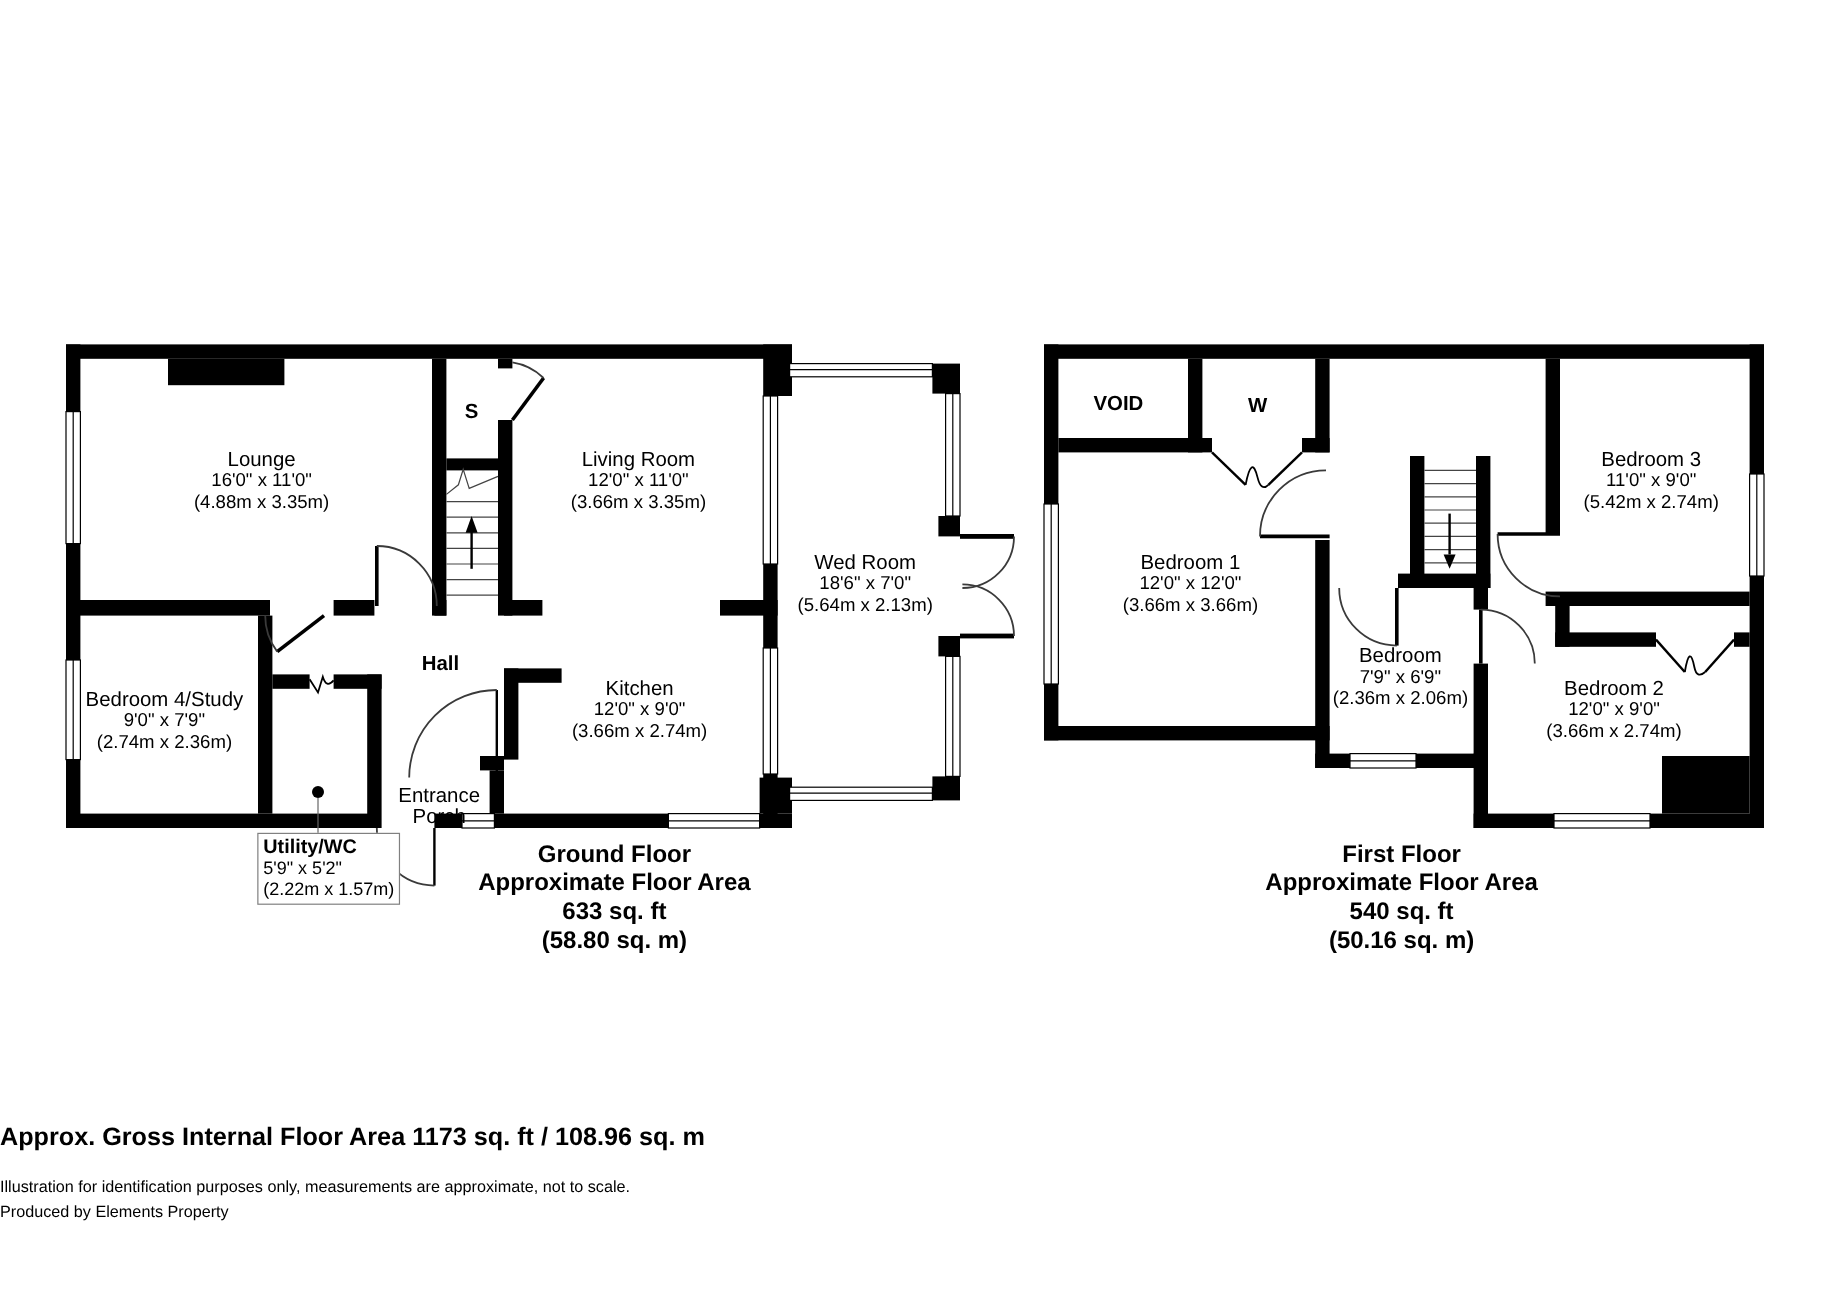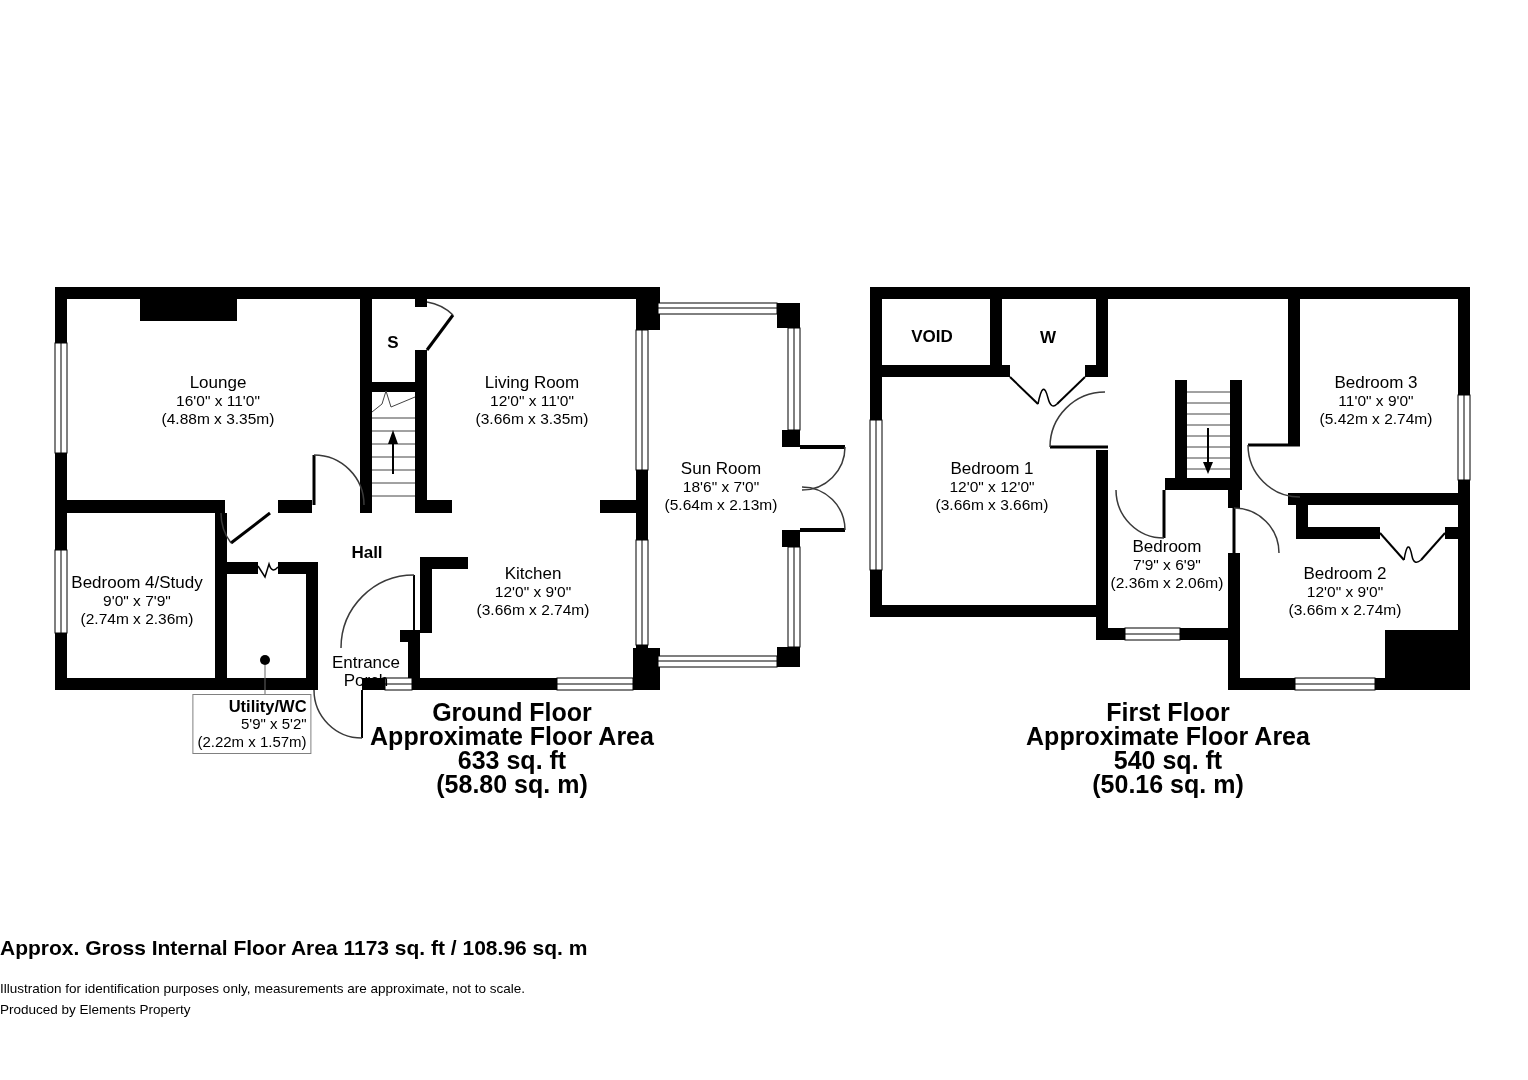--- a/index.html
+++ b/index.html
@@ -3,23 +3,23 @@
 <meta charset="utf-8">
 <style>
   html,body{margin:0;padding:0;background:#fff;width:1528px;height:1080px;overflow:hidden;
     font-family:"Liberation Sans", sans-serif;color:#000;}
   #stage{position:relative;width:1528px;height:1080px;background:#fff;}
   svg{position:absolute;left:0;top:0;}
   .lbl{position:absolute;transform:translate(-50%,-50%);text-align:center;line-height:18px;font-size:15.5px;white-space:nowrap;}
   .lbl .nm{font-weight:normal;font-size:17px;}
   .lbl.wrap{white-space:normal;width:112px;}
   .tag{position:absolute;transform:translate(-50%,-50%);font-weight:bold;font-size:17px;}
-  .floor-title{position:absolute;transform:translate(-50%,-50%);text-align:center;font-weight:bold;font-size:25px;line-height:24px;white-space:nowrap;}
-  .utility-box{position:absolute;transform:translate(-50%,-50%);text-align:right;line-height:18px;font-size:15px;
-    background:#fff;border:1px solid #808080;padding:2px 4px;}
+  .floor-title{position:absolute;transform:translate(-50%,-50%);text-align:center;font-weight:bold;font-size:20px;line-height:24px;white-space:nowrap;}
+  .utility-box{position:absolute;transform:translate(-50%,-50%);text-align:left;line-height:18px;font-size:15px;
+    background:#fff;border:1px solid #808080;padding:2px 4px;margin-left:22px;}
   .utility-box .nm{font-weight:bold;font-size:16.5px;}
   #footer{position:absolute;left:0;top:936px;width:1528px;text-align:left;}
   #footer .f1{font-weight:bold;font-size:21px;}
   #footer .f2{font-size:13.5px;margin-top:21px;}
   #footer .f3{font-size:13.5px;margin-top:6px;}
 </style>
 </head>
 <body>
 
 <div id="stage">
@@ -242,21 +242,21 @@
   <div>16'0" x 11'0"</div>
   <div>(4.88m x 3.35m)</div>
 </div>
 <div class="lbl" style="left:532px;top:401px">
   <div class="nm">Living Room</div>
   <div>12'0" x 11'0"</div>
   <div>(3.66m x 3.35m)</div>
 </div>
 <div class="tag" style="left:393px;top:343px">S</div>
 <div class="lbl" style="left:721px;top:487px">
-  <div class="nm">Sun Room</div>
+  <div class="nm">Wed Room</div>
   <div>18'6" x 7'0"</div>
   <div>(5.64m x 2.13m)</div>
 </div>
 <div class="tag" style="left:367px;top:553px">Hall</div>
 <div class="lbl" style="left:137px;top:601px">
   <div class="nm">Bedroom 4/Study</div>
   <div>9'0" x 7'9"</div>
   <div>(2.74m x 2.36m)</div>
 </div>
 <div class="lbl" style="left:533px;top:592px">

